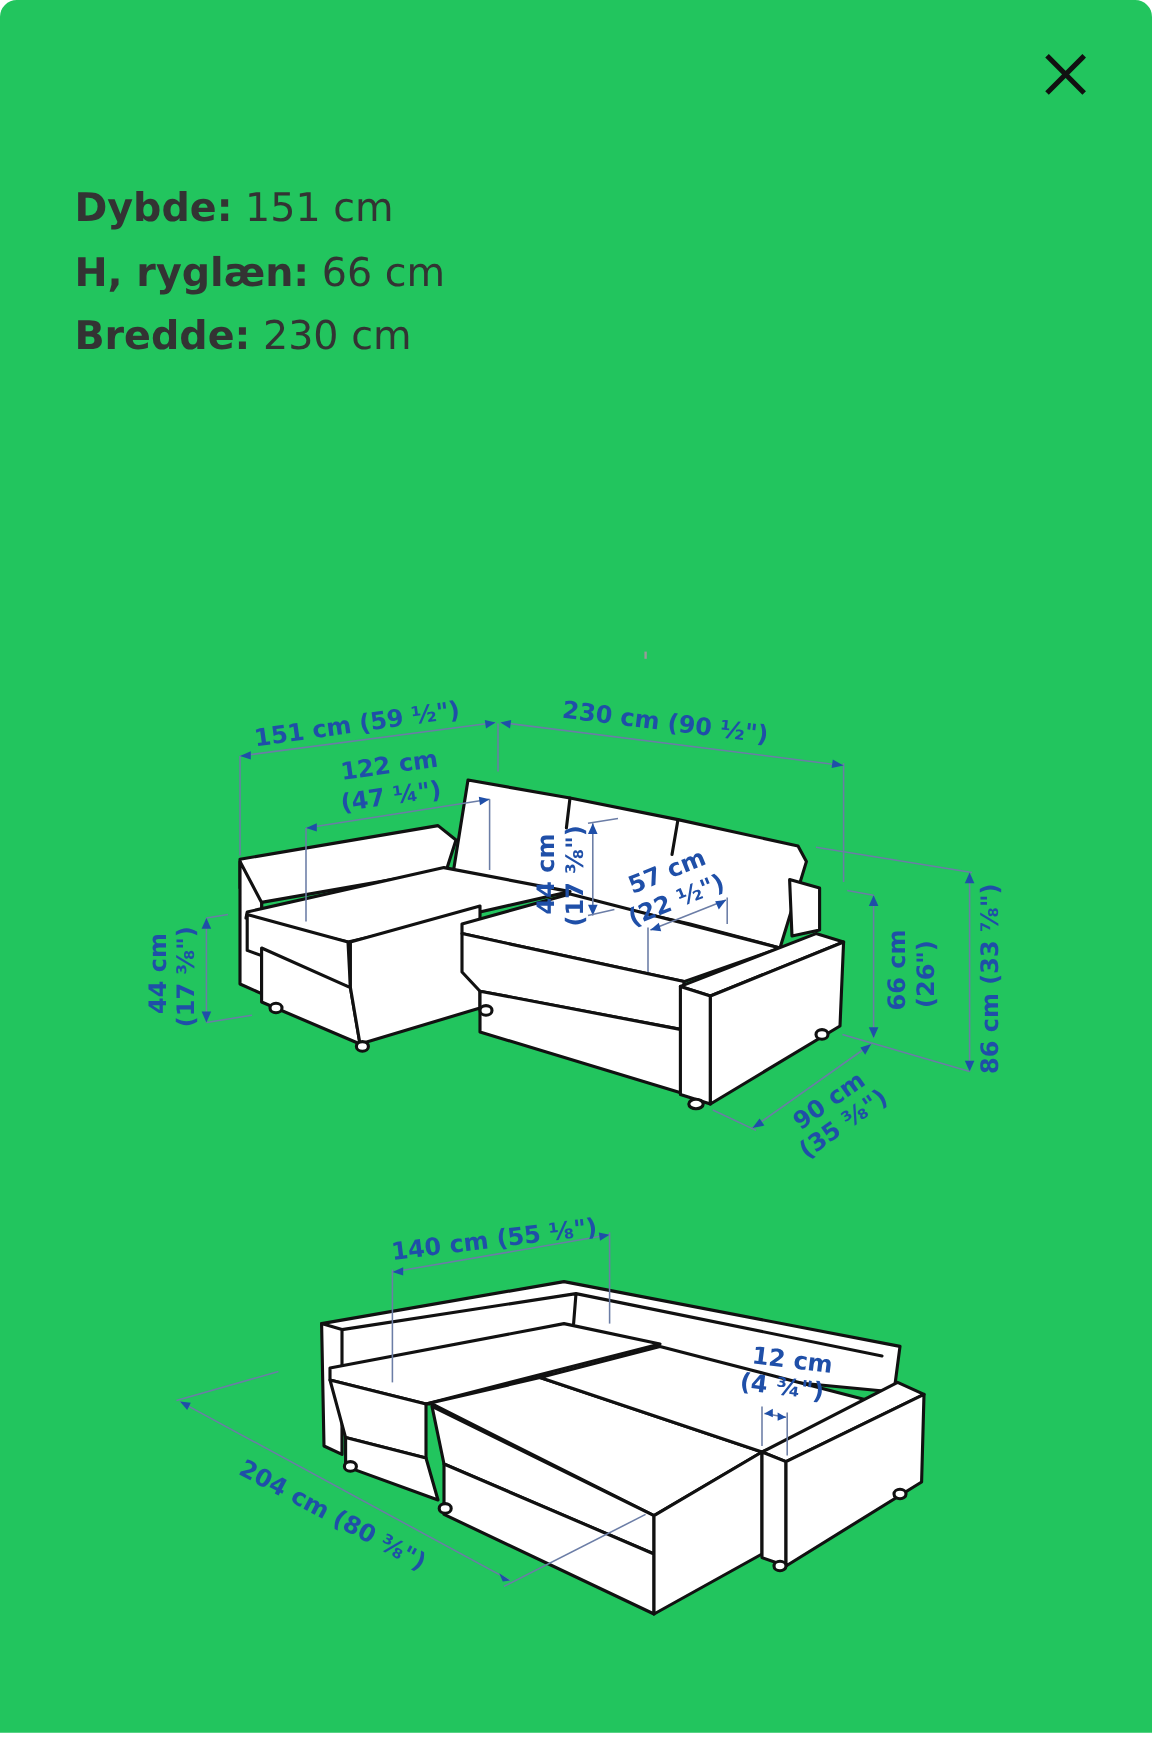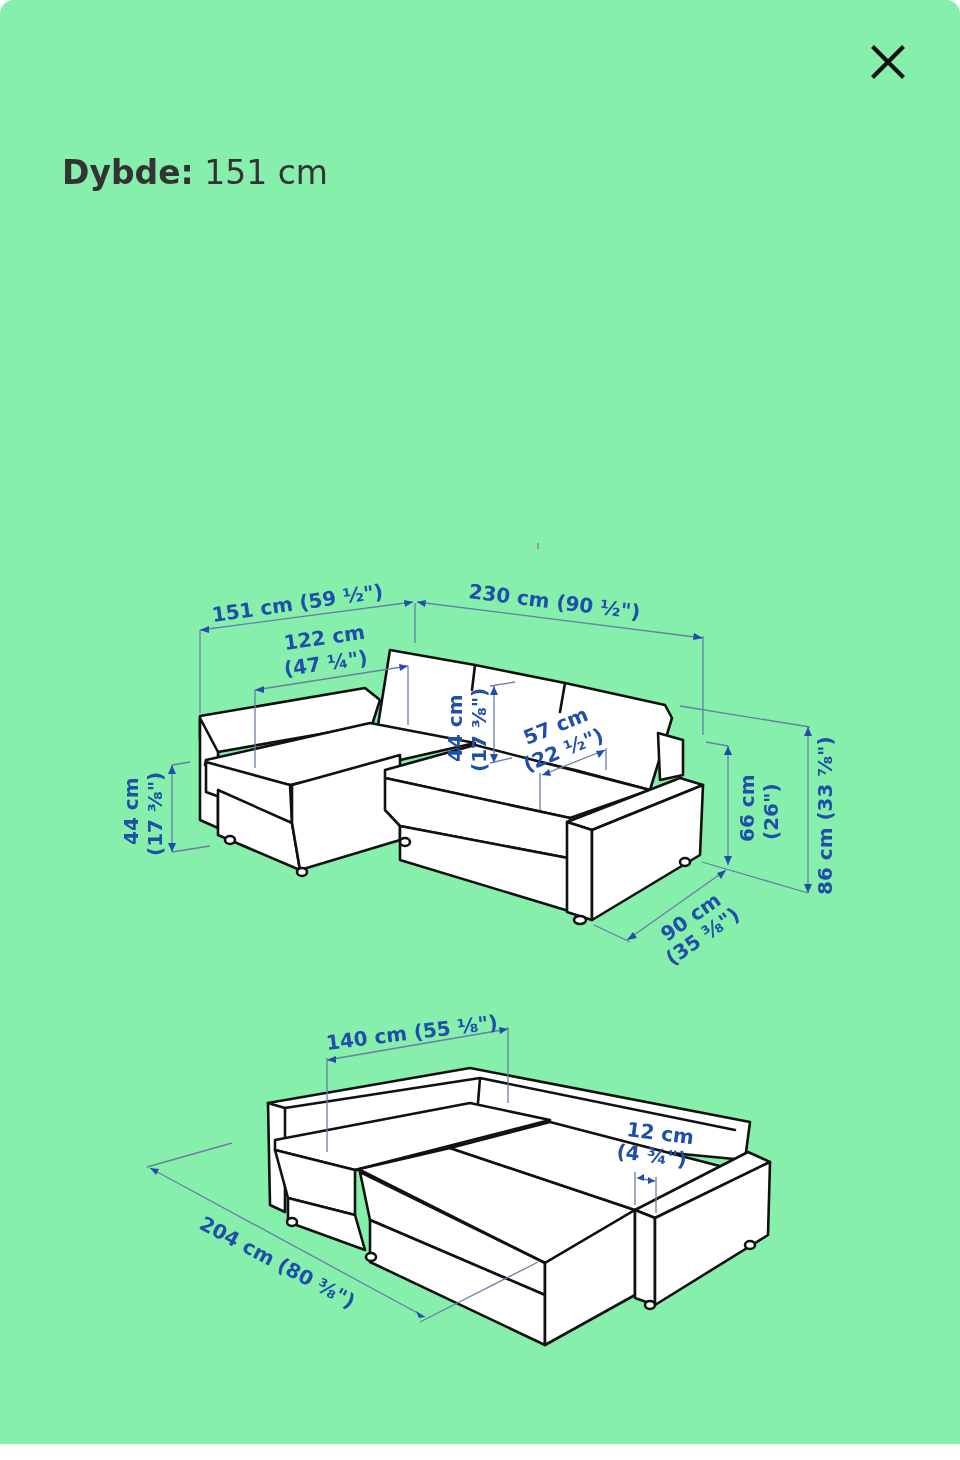--- a/index.html
+++ b/index.html
@@ -1,17 +1,17 @@
 <!DOCTYPE html>
 <html><head>
   <meta charset="utf-8">
   <style>
     html, body { margin: 0; padding: 0; background: #ffffff; }
     body { width: 960px; height: 1460px; position: relative; overflow: hidden; font-family: "DejaVu Sans", sans-serif; }
-    .sheet { position: absolute; left: 0; top: 0; width: 960px; height: 1444px; background: #86efac; border-top-left-radius: 14px; border-top-right-radius: 14px; }
+    .sheet { position: absolute; left: 0; top: 0; width: 960px; height: 1444px; background: #22c55e; border-top-left-radius: 14px; border-top-right-radius: 14px; }
     .close-btn { position: absolute; left: 866px; top: 40px; width: 44px; height: 44px; cursor: pointer; display: flex; align-items: center; justify-content: center; }
     .specs { position: absolute; left: 62px; top: 146px; color: #333333; font-size: 33px; line-height: 53.7px; }
     .spec-row { white-space: nowrap; }
     .spec-label { font-weight: bold; }
     .spec-value { font-weight: normal; }
     .diagram { position: absolute; left: 0; top: 520px; width: 960px; height: 900px; }
     .dim { fill: #1f4fa8; font-family: "DejaVu Sans", sans-serif; font-weight: bold; font-size: 20px; }
     .ol { fill: #fff; stroke: #111; stroke-width: 2.6; stroke-linejoin: round; stroke-linecap: round; }
     .ln { fill: none; stroke: #111; stroke-width: 2.6; stroke-linecap: round; }
     .gl { fill: none; stroke: #6b7da6; stroke-width: 1.3; }
@@ -23,20 +23,22 @@
 <div class="sheet">
 
   <div class="close-btn">
     <svg width="36" height="36" viewBox="0 0 36 36">
       <path d="M4 4 L32 32 M32 4 L4 32" stroke="#111" stroke-width="4.2" stroke-linecap="square"></path>
     </svg>
   </div>
 
   <div class="specs">
     <div class="spec-row"><span class="spec-label">Dybde:</span><span class="spec-value"> 151 cm</span></div>
+    <div class="spec-row"><span class="spec-label">H, ryglæn:</span><span class="spec-value"> 66 cm</span></div>
+    <div class="spec-row"><span class="spec-label">Bredde:</span><span class="spec-value"> 230 cm</span></div>
   </div>
 
   <svg class="diagram" viewBox="0 520 960 900" width="960" height="900">
 
     <rect x="537" y="543" width="2" height="6" fill="#999"></rect>
 
     <g>
 
       <path class="ol" d="M390 650 L475 665 L565 683 L665 705 L672 718 L650 790 L575 770 L378 725 Z"></path>
       <path class="ln" d="M475 665 L472 690 M565 683 L560 712"></path>

